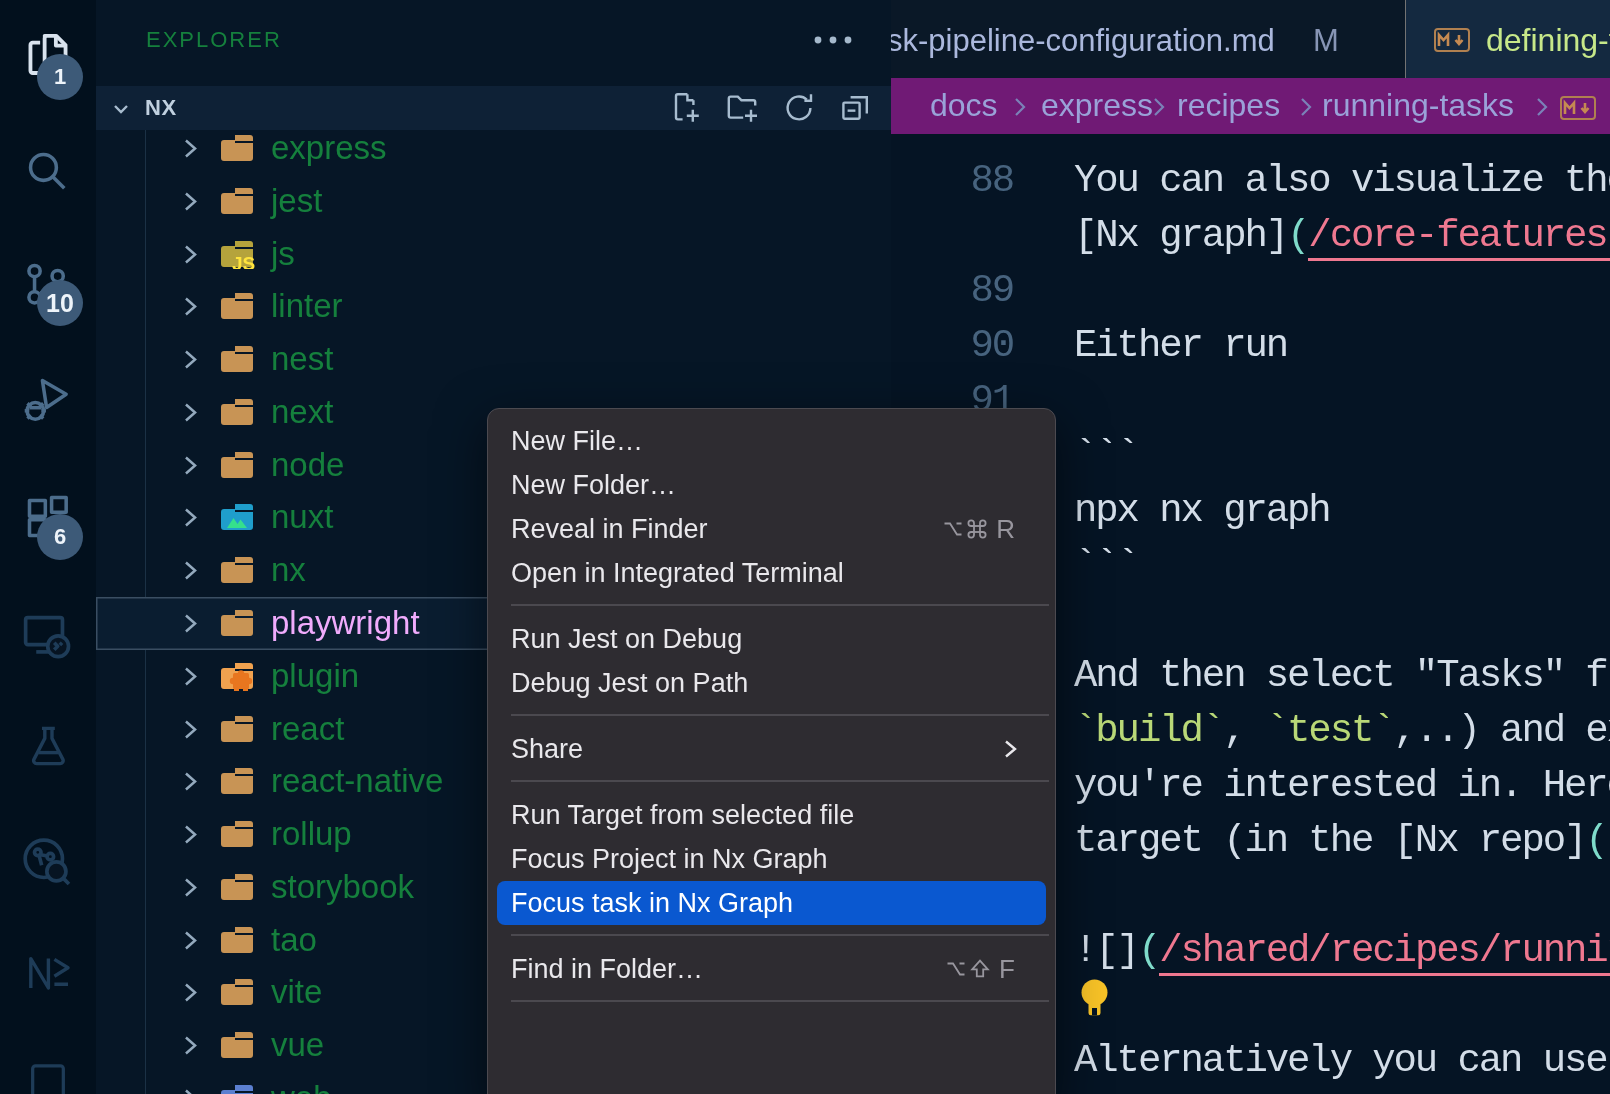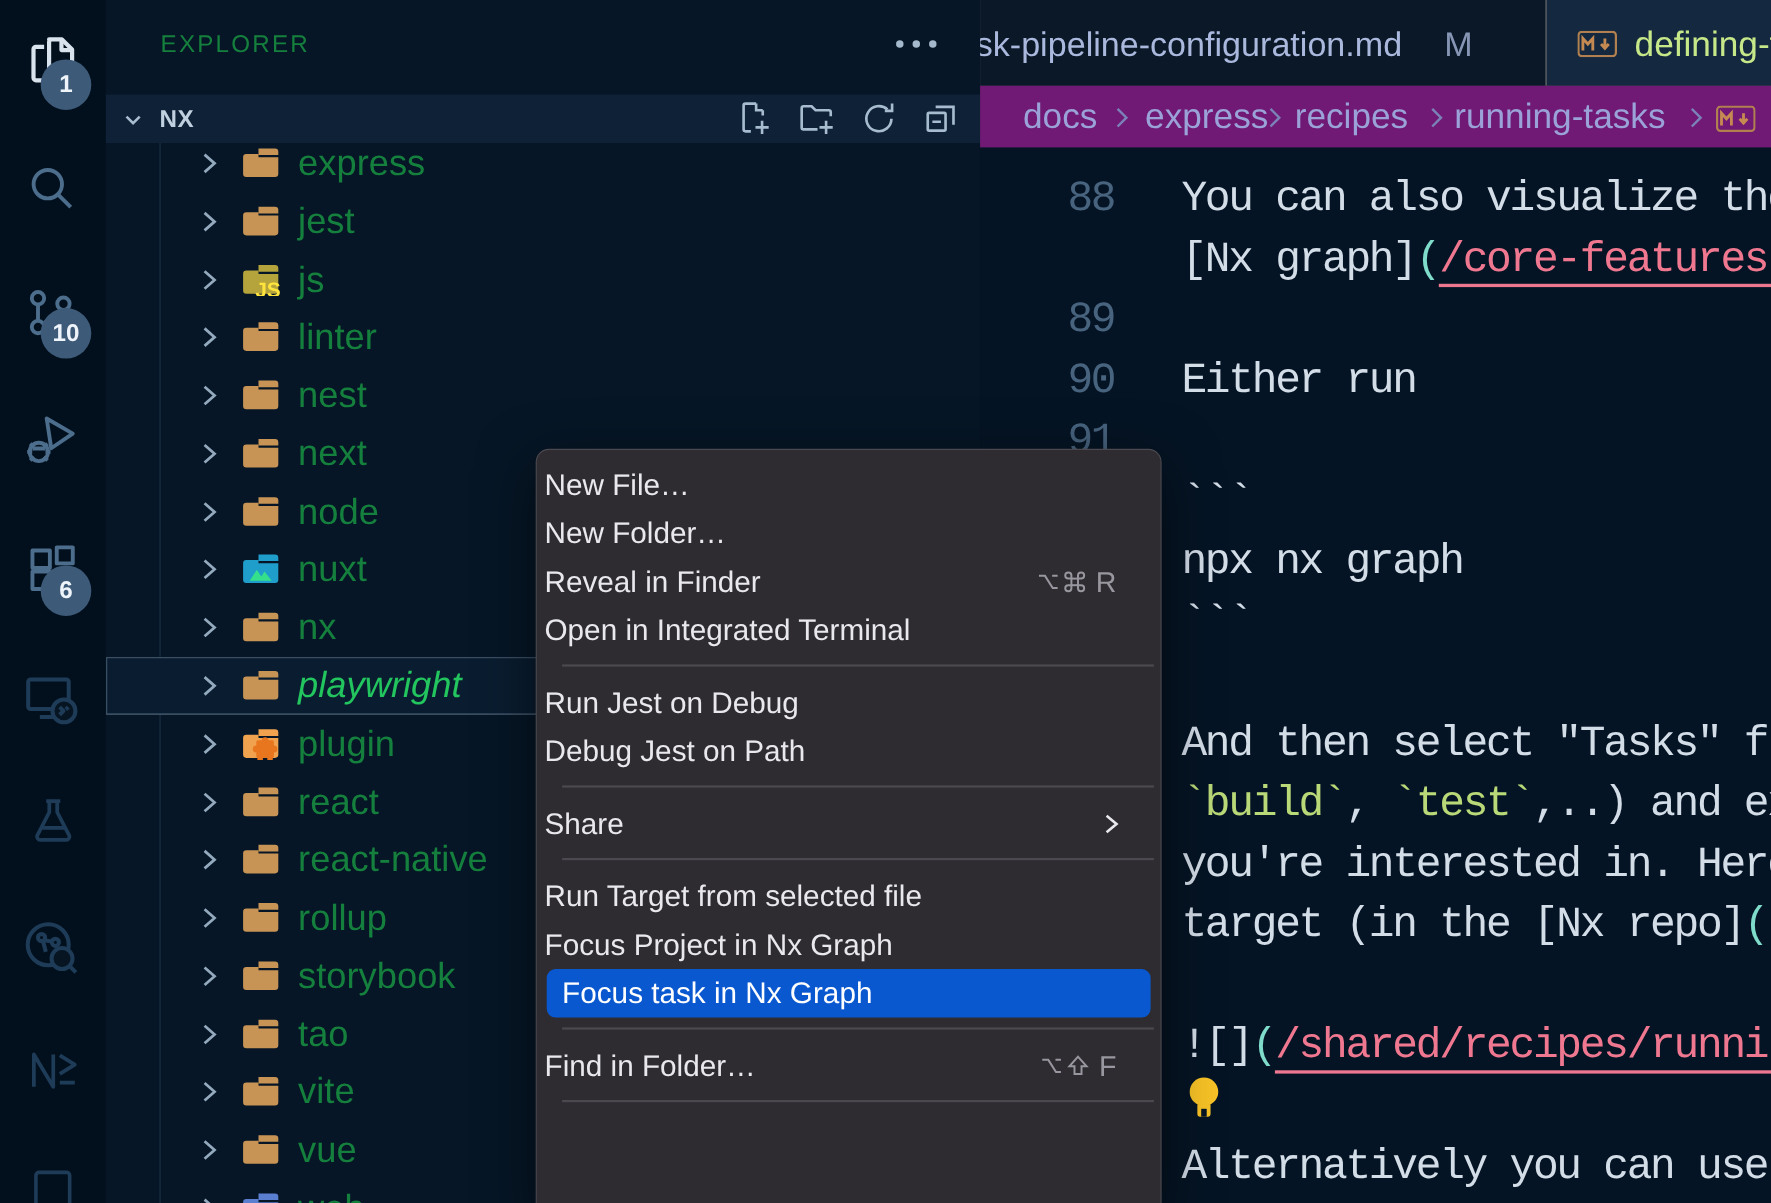--- a/index.html
+++ b/index.html
@@ -13,21 +13,21 @@
 
 #sidebar{position:absolute;left:96px;top:0;width:795px;height:1094px;background:#061626;}
 #sidetitle{position:absolute;left:50px;top:27px;font-size:22px;letter-spacing:2px;color:#15803d;}
 #nxhead{position:absolute;left:0;top:86px;width:795px;height:44px;background:#0e2136;}
 #nxlabel{position:absolute;left:49px;top:9px;font-size:22px;font-weight:700;color:#c0d0df;letter-spacing:.5px;}
 .hic{position:absolute;top:4px;width:36px;height:36px;}
 #guide{position:absolute;left:49px;top:130px;width:1px;height:964px;background:#1b3145;}
 .trow{position:absolute;left:0;width:795px;height:53px;}
 .trow .lbl{position:absolute;left:175px;top:7px;font-size:33px;color:#15803d;white-space:nowrap;}
 .trow.sel{background:#0a1d30;box-shadow:inset 0 0 0 1.5px #3a4e62;}
-.trow.sel .lbl{color:#22c55e;font-style:italic;}
+.trow.sel .lbl{color:#f0abfc;}
 .tchev{position:absolute;left:82px;top:14px;width:25px;height:25px;}
 .fic{position:absolute;left:123px;top:11px;width:36px;height:30px;}
 
 #editor{position:absolute;left:891px;top:0;width:719px;height:1094px;background:#051424;}
 #tabbar{position:absolute;left:0;top:0;width:719px;height:78px;background:#737373;}
 #tab1{position:absolute;left:0;top:0;width:514px;height:78px;background:#0a1827;}
 #tab1 .tname{position:absolute;left:-4px;top:23px;font-size:31px;color:#abb8dd;white-space:nowrap;}
 #tab1 .tmod{position:absolute;left:422px;top:23px;font-size:31px;color:#8795b5;}
 #tab2{position:absolute;left:515px;top:0;width:204px;height:78px;background:#142940;}
 #tab2 .tname{position:absolute;left:80px;top:22px;font-size:32px;color:#c7e889;white-space:nowrap;}
@@ -37,21 +37,21 @@
   font-family:"Liberation Mono",monospace;font-size:39px;line-height:55px;letter-spacing:-2.1px;color:#47637e;}
 #code{position:absolute;left:183px;top:154px;margin:0;font-family:"Liberation Mono",monospace;
   font-size:39px;line-height:55px;letter-spacing:-2.1px;color:#d3dde8;white-space:pre;}
 #code .tl{color:#7fdbca;}
 #code .gr{color:#b9d877;}
 #code .pk{color:#ef7890;border-bottom:3px solid #ef7890;}
 
 #menu{position:absolute;left:487px;top:408px;width:569px;height:700px;background:#2e2c31;
   border:1px solid #4c4a50;border-radius:12px;box-shadow:0 14px 50px rgba(0,0,0,.55);
   box-sizing:border-box;padding-top:10px;}
-.mi{height:44px;line-height:44px;padding-left:7px;font-size:27px;color:#e9e8ec;position:relative;}
+.mi{height:44px;line-height:44px;padding-left:23px;font-size:27px;color:#e9e8ec;position:relative;}
 .mi.hl{background:#0a58d0;margin:0 9px;padding-left:14px;border-radius:8px;color:#fff;}
 .msep{height:2px;background:#4b494f;margin:9px 6px 11px 23px;}
 .sc{position:absolute;right:40px;top:0;height:44px;display:flex;align-items:center;color:#98969e;font-size:26px;}
 .subarr{position:absolute;right:34px;top:11px;width:22px;height:22px;}
 </style>
 </head>
 <body>
 <div id="page">
 
 <div id="sidebar">
@@ -310,21 +310,21 @@
       </svg>
   <svg class="aic" style="top:259px;left:21px;width:50px;height:50px" viewBox="0 0 24 24">
         <g stroke="#4c6d8c" stroke-width="1.7" fill="none" stroke-linejoin="round">
           <circle cx="6.5" cy="5.8" r="2.7"></circle>
           <circle cx="6.5" cy="18.4" r="2.7"></circle>
           <circle cx="17.6" cy="8.2" r="2.7"></circle>
           <path d="M6.5 8.5 V15.7"></path>
           <path d="M17.6 10.9 C17.6 15.2 12.5 15.4 9.3 16.3"></path>
         </g>
       </svg>
-  <div class="abadge" style="left:37px;top:280px;width:46px;height:46px;font-size:22px">10</div>
+  <div class="abadge" style="left:37px;top:280px;width:46px;height:46px;font-size:25px">10</div>
   <svg class="aic" style="top:375px;left:22px;width:50px;height:50px" viewBox="0 0 24 24">
         <g stroke="#4c6d8c" stroke-width="1.7" fill="none" stroke-linejoin="round">
           <path d="M9.8 2.6 L21.2 9.2 L11.8 15.6 z"></path>
           <circle cx="6.4" cy="17.2" r="4.0"></circle>
           <path d="M3.6 15.7 h5.6"></path>
           <path d="M2.6 13.6 l1.7 1.5 M1.3 17.2 h2.2 M2.6 20.9 l1.7 -1.5 M10.2 13.6 l-1.7 1.5 M11.5 17.2 h-2.2 M10.2 20.9 l-1.7 -1.5"></path>
         </g>
       </svg>
   <svg class="aic" style="top:493px;left:22px;width:50px;height:50px" viewBox="0 0 24 24">
         <g stroke="#4c6d8c" stroke-width="1.7" fill="none" stroke-linejoin="round">

